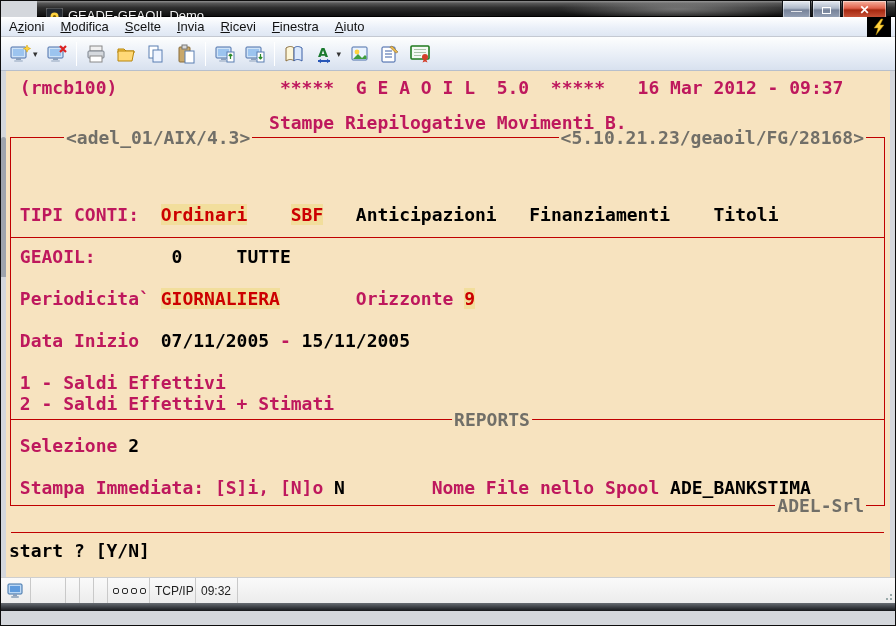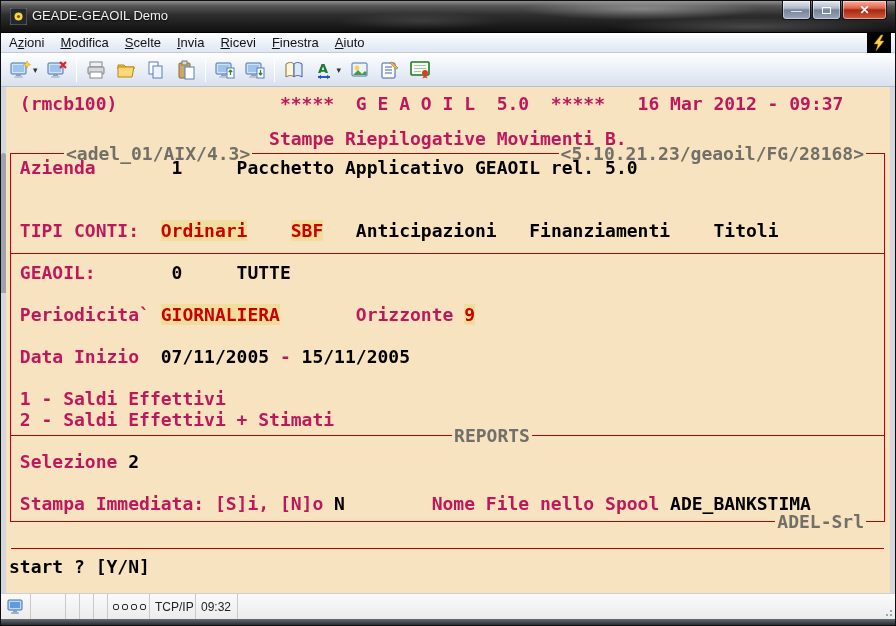--- a/index.html
+++ b/index.html
@@ -4,27 +4,28 @@
 <style>
   html,body{margin:0;padding:0;background:#9a9a9a;}
   *{box-sizing:border-box;}
   .window{
     position:relative;width:896px;height:626px;margin:0 auto;
     border:1px solid #0e0e0e;background:#d4d7dc;
     font-family:"Liberation Sans", sans-serif;overflow:hidden;
   }
   
   .titlebar{
-    position:relative;height:32px;
+    position:relative;height:16px;
     background:
       radial-gradient(170px 16px at 640px 8px, rgba(225,225,225,.40), transparent 70%),
       radial-gradient(200px 14px at 750px 26px, rgba(190,190,190,.28), transparent 70%),
       radial-gradient(120px 12px at 420px 20px, rgba(160,160,160,.20), transparent 70%),
       linear-gradient(180deg,#8f8f8f 0%,#565656 16%,#2e2e2e 45%,#101010 100%);
     border-bottom:1px solid #000;
+    margin-left:36px;
   }
   .titlebar .app-ico{position:absolute;left:9px;top:7px;width:17px;height:17px;}
   .titlebar .title{
     position:absolute;left:31px;top:7px;color:#f2f2f2;font-size:13px;
     text-shadow:0 1px 2px #000;
   }
   .winbtns{position:absolute;top:0;right:8px;display:flex;}
   .wbtn{
     height:19px;border:1px solid #101418;border-top:none;
     border-radius:0 0 4px 4px;display:flex;align-items:center;justify-content:center;
@@ -250,21 +251,20 @@
       <div class="redline" style="top:166px"></div>
       <div class="redline" style="top:348px"></div>
       <div class="redline" style="top:461px"></div>
       <div class="boxlabel" style="left:14px;top:56px">&lt;adel_01/AIX/4.3&gt;</div>
       <div class="boxlabel" style="right:24px;top:56px">&lt;5.10.21.23/geaoil/FG/28168&gt;</div>
       <div class="boxlabel" style="left:50%;transform:translateX(-50%);top:338px">REPORTS</div>
       <div class="boxlabel" style="right:24px;top:424px">ADEL-Srl</div>
       <div class="tlines">
           <div class="tline" style="top: 6px;"><span class="seg-g"> (rmcb100)               *****  G E A O I L  5.0  *****   16 Mar 2012 - 09:37</span></div>
           <div class="tline" style="top: 41px; text-align: right;"><span class="seg-g">                        Stampe Riepilogative Movimenti B.</span></div>
-          <div class="tline" style="top: 70px;"><span class="seg-g"> Azienda</span><span class="seg-k">       1     Pacchetto Applicativo GEAOIL rel. 5.0</span></div>
           <div class="tline" style="top: 133px;"><span class="seg-g"> TIPI CONTI:  </span><span class="seg-r">Ordinari</span><span class="seg-p">    </span><span class="seg-r">SBF</span><span class="seg-p">   </span><span class="seg-k">Anticipazioni</span><span class="seg-p">   </span><span class="seg-k">Finanziamenti</span><span class="seg-p">    </span><span class="seg-k">Titoli</span></div>
           <div class="tline" style="top: 175px;"><span class="seg-g"> GEAOIL:</span><span class="seg-k">       0     TUTTE</span></div>
           <div class="tline" style="top: 217px;"><span class="seg-g"> Periodicita` </span><span class="seg-r">GIORNALIERA</span><span class="seg-p">       </span><span class="seg-g">Orizzonte </span><span class="seg-r">9</span></div>
           <div class="tline" style="top: 259px;"><span class="seg-g"> Data Inizio  </span><span class="seg-k">07/11/2005</span><span class="seg-g"> - </span><span class="seg-k">15/11/2005</span></div>
           <div class="tline" style="top: 301px;"><span class="seg-g"> 1 - Saldi Effettivi</span></div>
           <div class="tline" style="top: 322px;"><span class="seg-g"> 2 - Saldi Effettivi + Stimati</span></div>
           <div class="tline" style="top: 364px;"><span class="seg-g"> Selezione </span><span class="seg-k">2</span></div>
           <div class="tline" style="top: 469px;"><span class="seg-k">start ? [Y/N]</span></div>
           <div class="tline" style="top: 406px;"><span class="seg-g"> Stampa Immediata: [S]i, [N]o </span><span class="seg-k">N</span><span class="seg-p">        </span><span class="seg-g">Nome File nello Spool </span><span class="seg-k">ADE_BANKSTIMA</span></div>
         </div>

